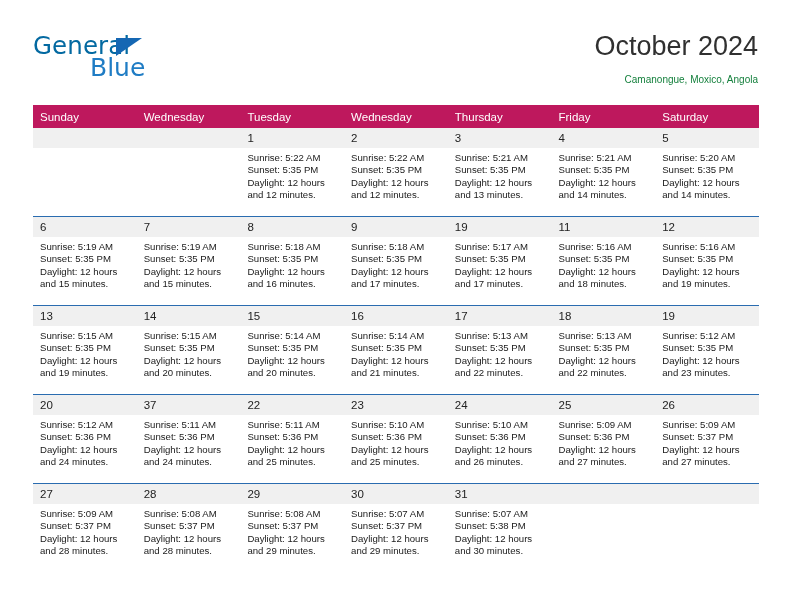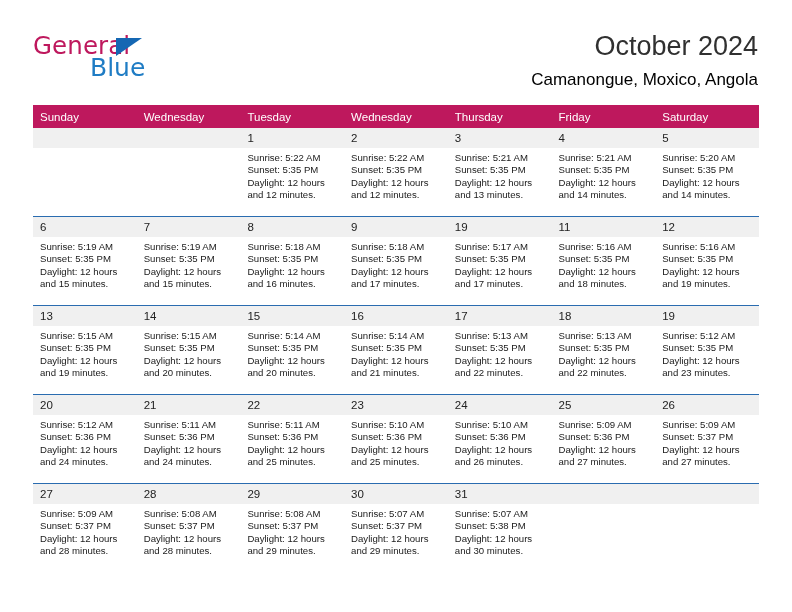--- a/index.html
+++ b/index.html
@@ -35,21 +35,21 @@
     top: 33px;
     width: 210px;
     height: 50px;
   }
   .logo-general {
     position: absolute;
     left: 0;
     top: 0;
     font-size: 24.5px;
     letter-spacing: 0.1px;
-    color: #be185d;
+    color: #0369a1;
     font-family: "DejaVu Sans", sans-serif;
     font-weight: 400;
     line-height: 26px;
   }
   .logo-triangle {
     position: absolute;
     left: 83px;
     top: 5px;
     width: 0;
     height: 0;
@@ -73,22 +73,22 @@
     top: 30px;
     text-align: right;
   }
   .cal-title {
     font-size: 27px;
     color: #303030;
     line-height: 33px;
     white-space: nowrap;
   }
   .cal-subtitle {
-    font-size: 17px;
-    color: #000000;
+    font-size: 10px;
+    color: #15803d;
     line-height: 20px;
     margin-top: 7px;
     white-space: nowrap;
   }
 
   
   .calendar {
     position: absolute;
     left: 33px;
     top: 105px;
@@ -371,21 +371,21 @@
         <td>
           <div class="daynum">20</div>
           <div class="info">
             <div>Sunrise: 5:12 AM</div>
             <div>Sunset: 5:36 PM</div>
             <div>Daylight: 12 hours</div>
             <div>and 24 minutes.</div>
           </div>
         </td>
         <td>
-          <div class="daynum">21</div>
+          <div class="daynum">37</div>
           <div class="info">
             <div>Sunrise: 5:11 AM</div>
             <div>Sunset: 5:36 PM</div>
             <div>Daylight: 12 hours</div>
             <div>and 24 minutes.</div>
           </div>
         </td>
         <td>
           <div class="daynum">22</div>
           <div class="info">

